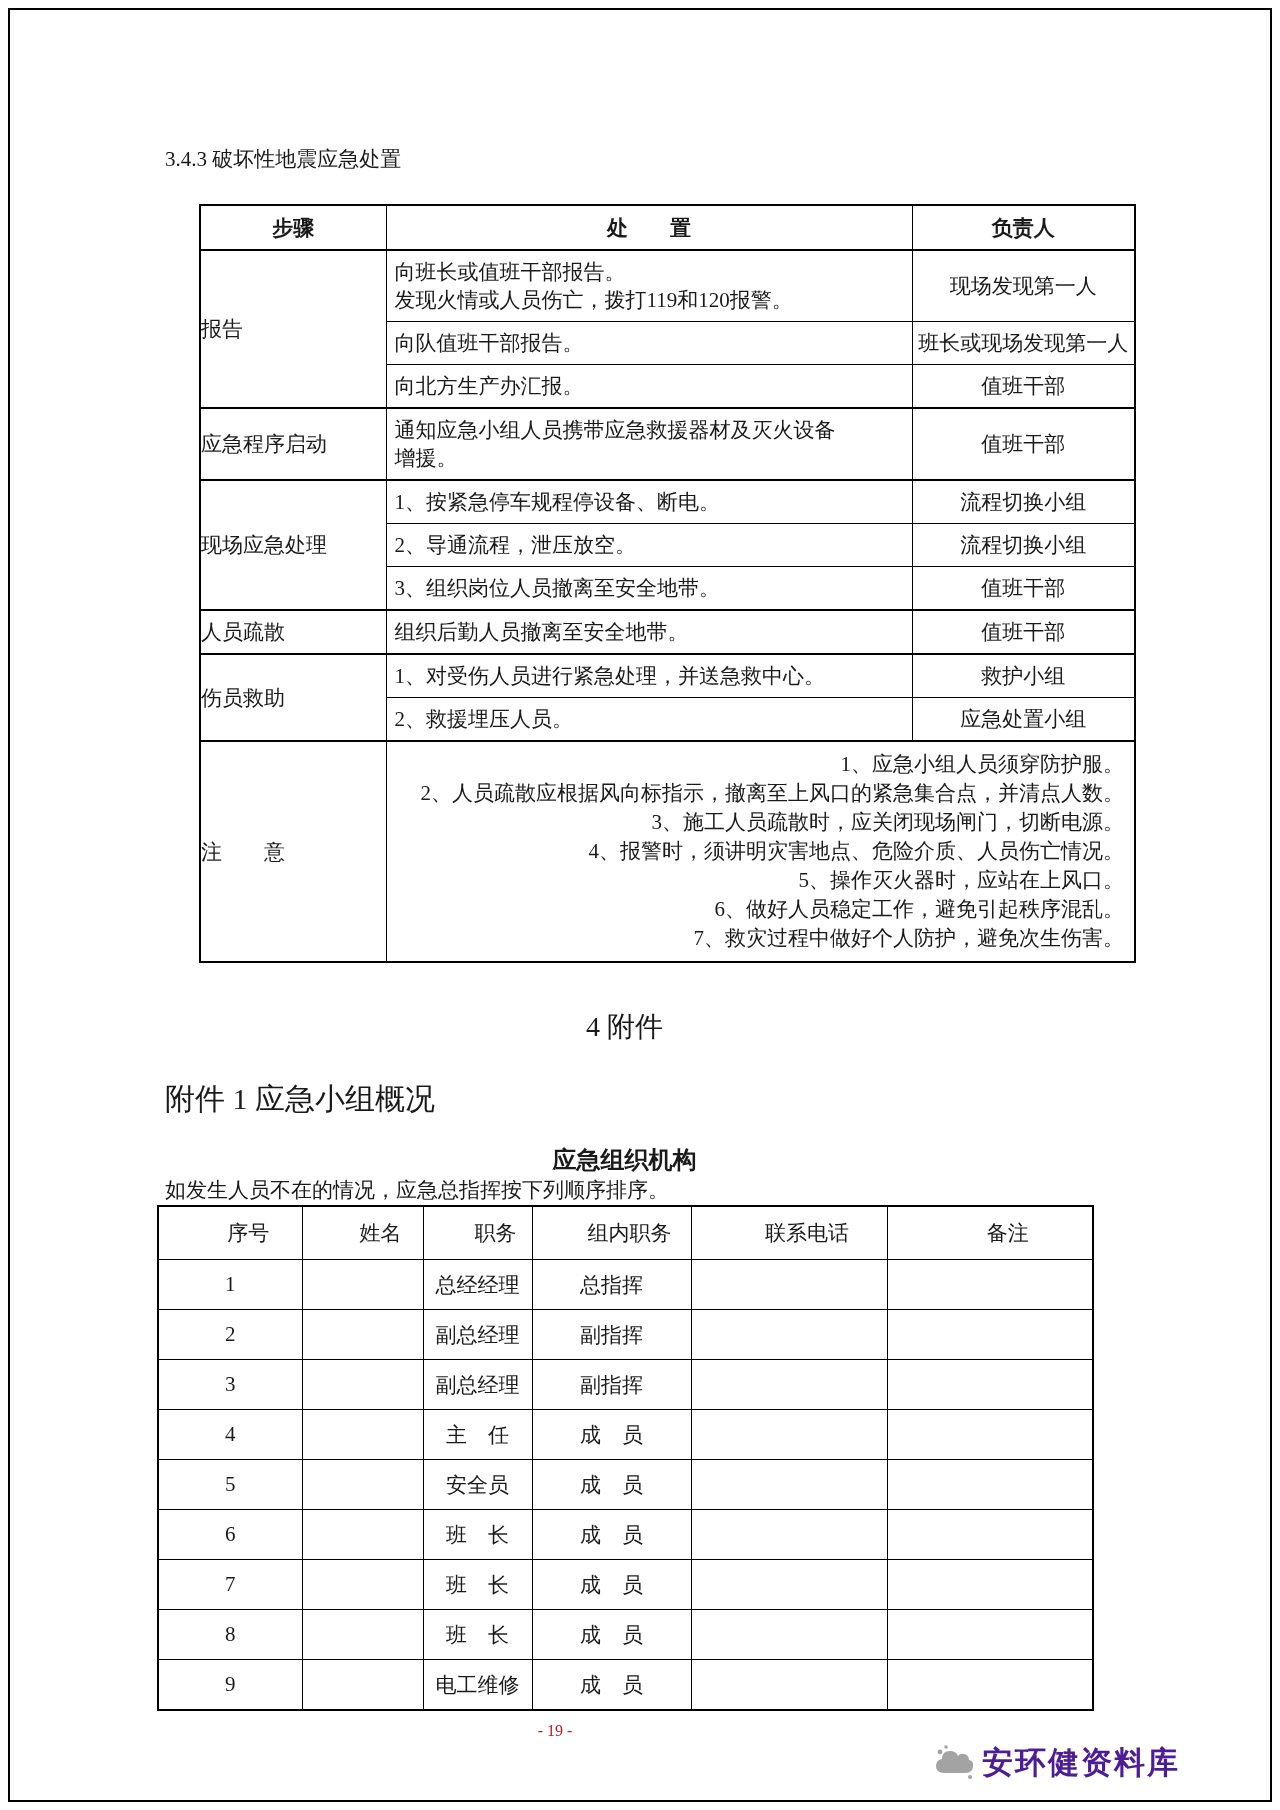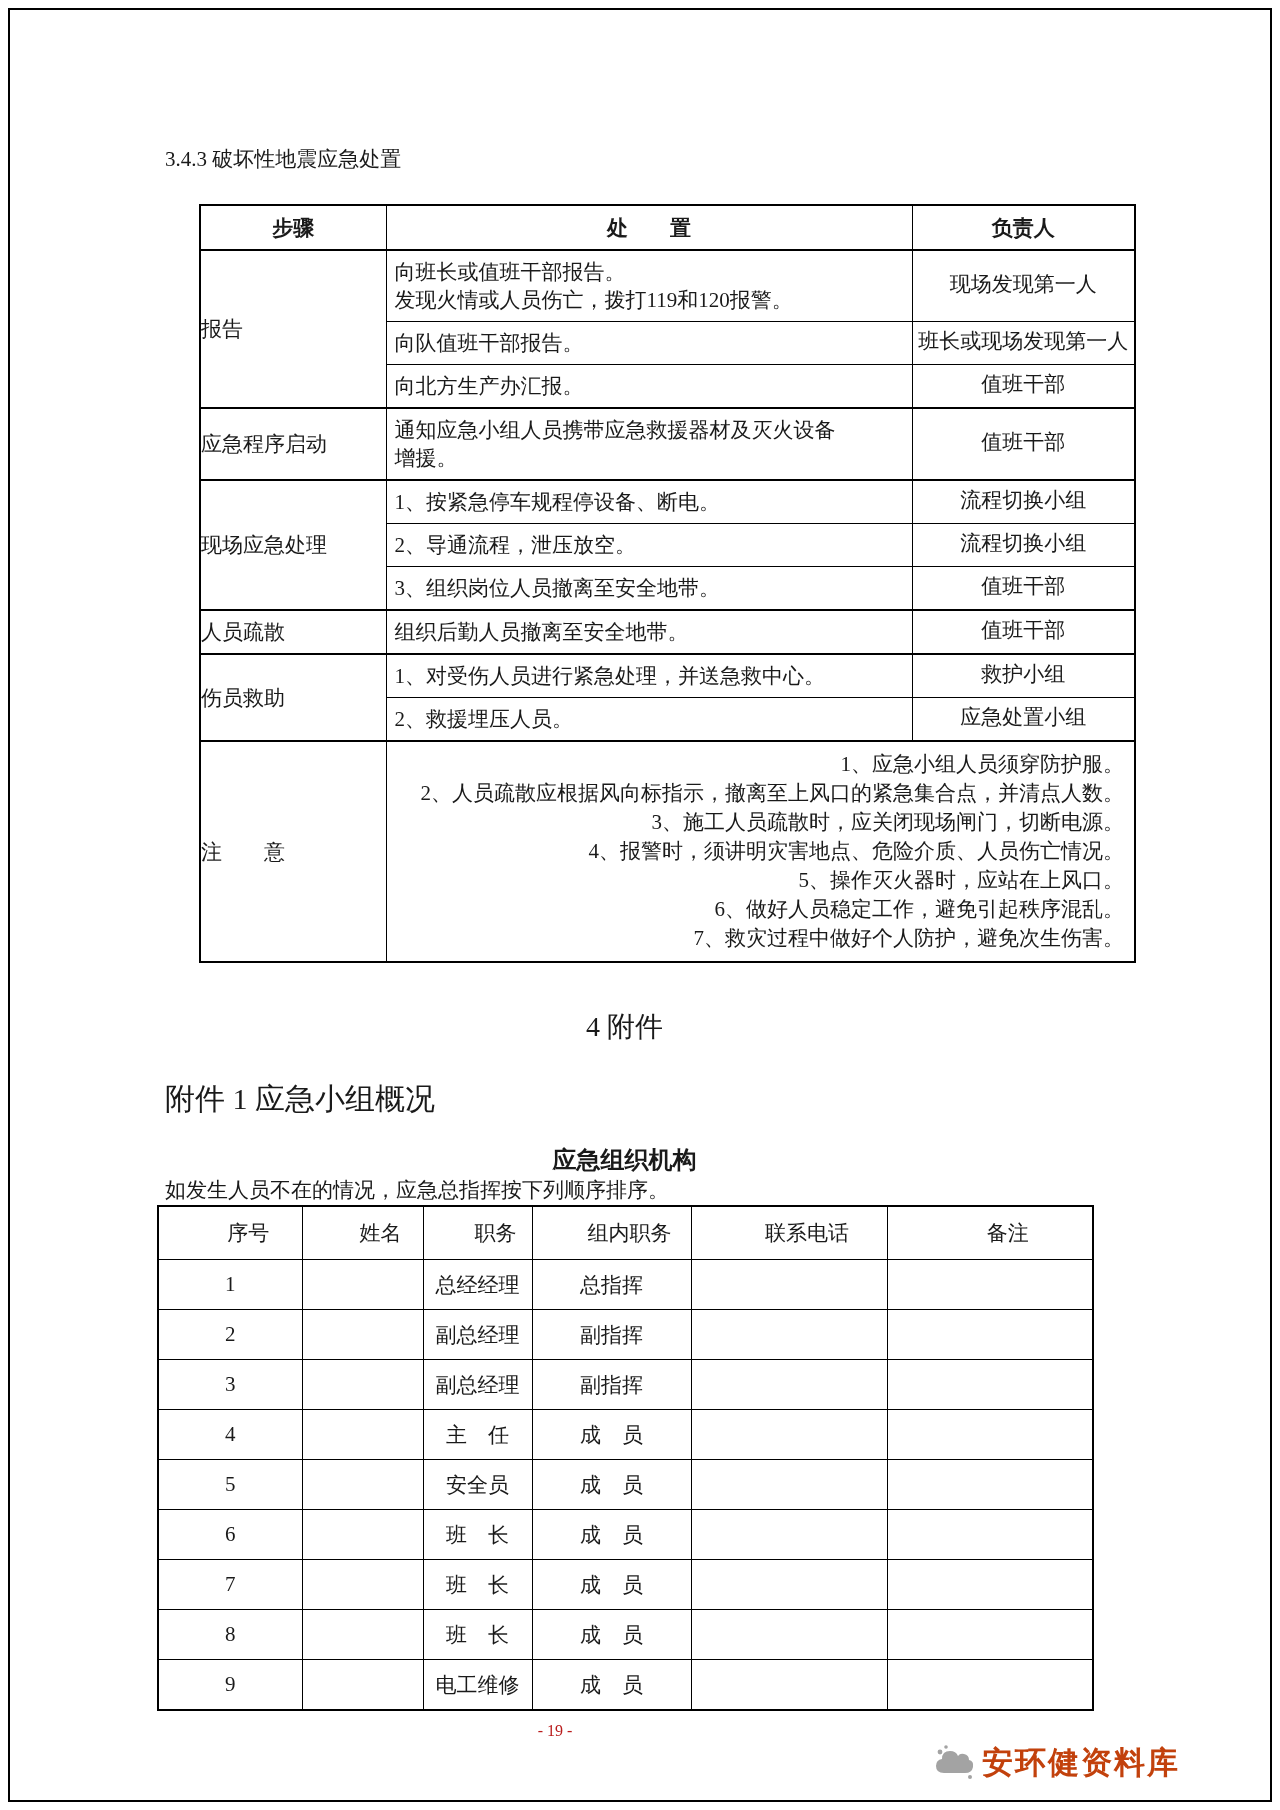--- a/index.html
+++ b/index.html
@@ -26,21 +26,21 @@
   
   table{border-collapse:collapse;table-layout:fixed;}
   .t1{width:935px;margin-top:32px;border:2.5px solid #000;font-size:21px;margin-left:42px;}
   .t1 th,.t1 td{border:1.2px solid #000;padding:0;overflow:hidden;}
   .t1 th{
     font-weight:bold;text-align:center;height:43px;
     border-bottom:2.5px solid #000;
   }
   .t1 td.step{text-align:left;vertical-align:middle;}
   .t1 td.action{text-align:left;vertical-align:middle;padding:7px 8px;line-height:28px;}
-  .t1 td.resp{text-align:center;vertical-align:middle;padding:0 2px;line-height:26px;font-family:Liberation Mono, monospace;}
+  .t1 td.resp{text-align:center;vertical-align:middle;padding:0 2px;line-height:26px;}
   .t1 tr.group-start td{border-top:2.5px solid #000;}
   .rh60{height:60px}.rh28{height:28px}.rh30{height:30px}.rh62{height:62px}
   .rh42{height:42px}.rh32{height:32px}.rh35{height:35px}.rh31{height:31px}.rh34{height:34px}
   .t1 td.note-cell{vertical-align:middle;padding:8px 10px;line-height:29px;text-align:right;}
   .note-line{white-space:nowrap;}
   
   .attachment-heading{
     margin:44px 0 0 0;font-size:28px;font-weight:normal;
     text-align:center;line-height:40px;
   }
@@ -59,21 +59,21 @@
   .t2 td{height:49px;}
   .commander{margin:24px 0 0 8px;font-size:21px;line-height:26px;}
   
   .page-number{
     position:absolute;left:0;top:1722px;width:1110px;text-align:center;
     font-size:16px;color:#b91c1c;
   }
   .watermark{
     position:absolute;right:100px;top:1742px;
     display:flex;align-items:center;gap:6px;
-    color:#c2410c;
+    color:#4c1d95;
     font-family:"Liberation Sans","DejaVu Sans",sans-serif;
     font-weight:bold;font-size:31px;letter-spacing:2px;
   }
   .watermark svg{display:block;}
 </style>
 </head>
 <body>
 
 <div class="page">
   <div class="page-border"></div>

